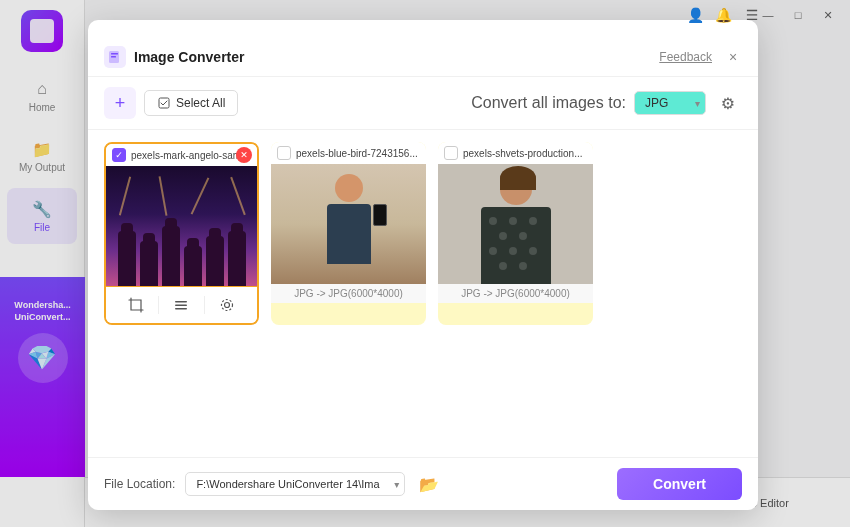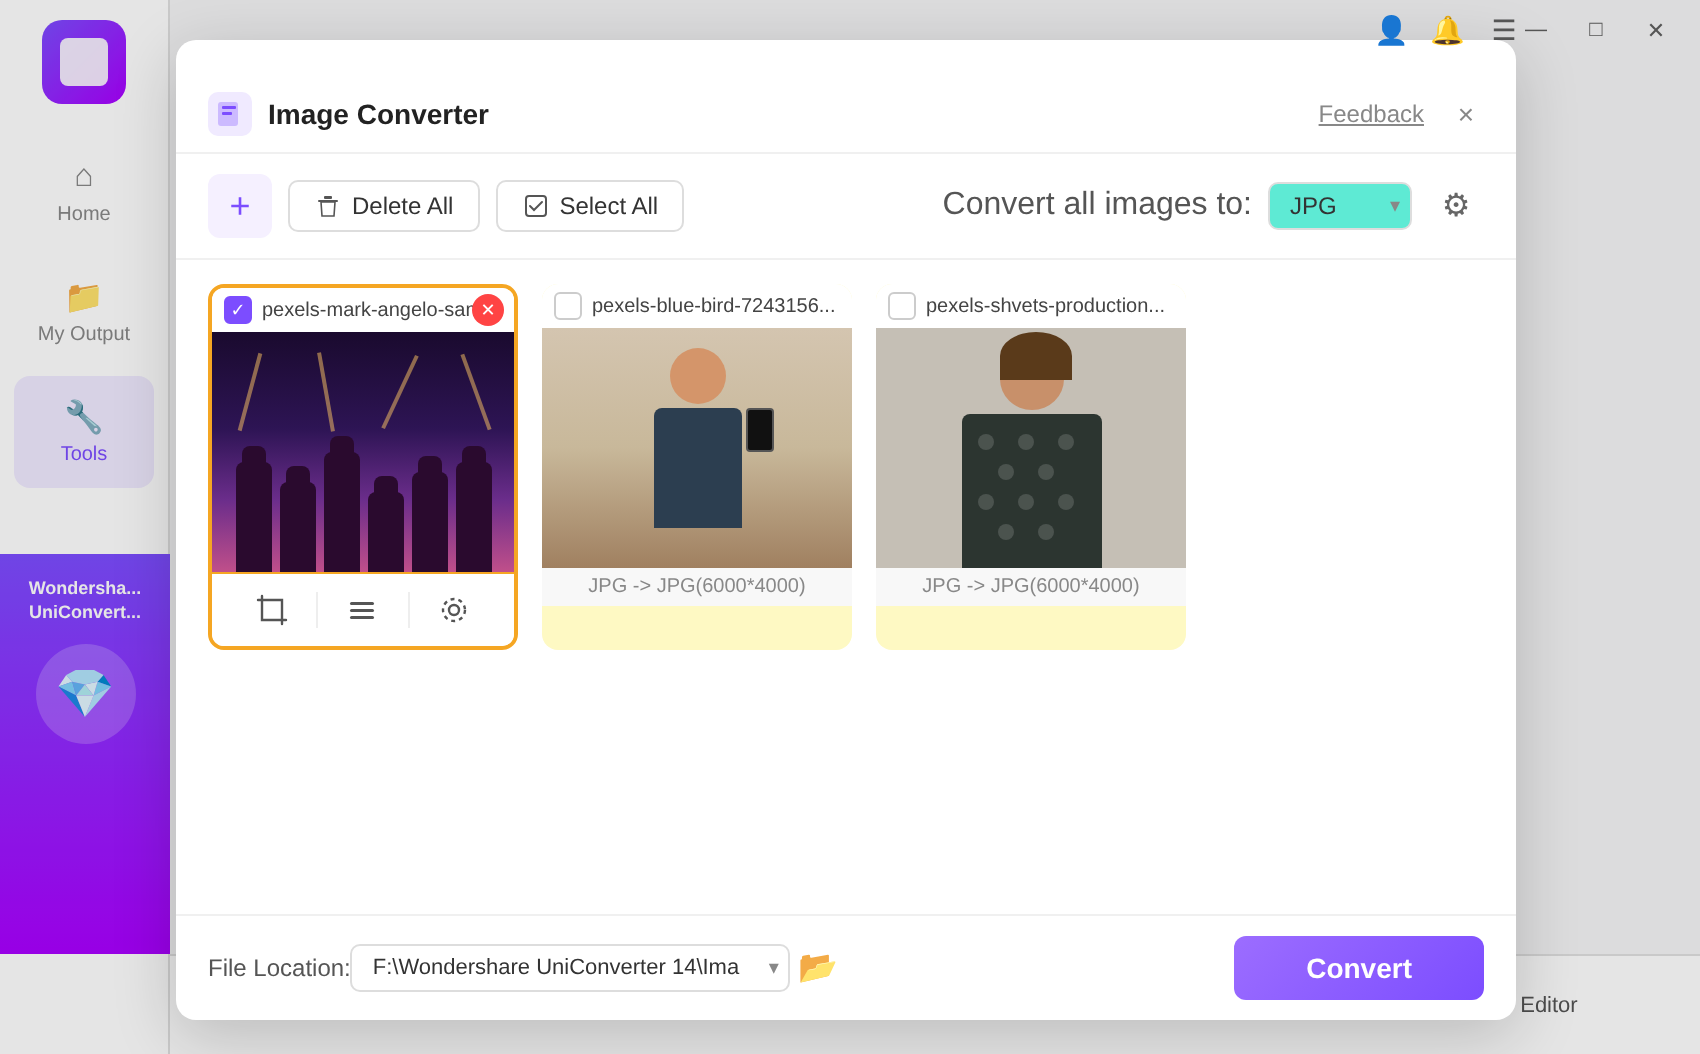--- a/index.html
+++ b/index.html
@@ -127,21 +127,21 @@
     .promo-banner {
       position: absolute;
       bottom: 50px;
       left: 0;
       width: 85px;
       height: 200px;
       background: linear-gradient(180deg, #7c4dff 0%, #aa00ff 100%);
       display: flex;
       flex-direction: column;
       align-items: center;
-      padding: 12px 8px;
+      padding: 23px 8px;
     }
 
     .promo-text {
       color: white;
       font-size: 9px;
       font-weight: bold;
       text-align: center;
       line-height: 1.3;
     }
 
@@ -622,20 +622,21 @@
       padding: 4px 6px;
       background: #f8f8f8;
     }
 
     
     .modal-footer {
       display: flex;
       align-items: center;
       padding: 10px 16px;
       border-top: 1px solid #f0f0f0;
+      gap: 10px;
       flex-shrink: 0;
     }
 
     .file-location-label {
       font-size: 12px;
       color: #555;
       flex-shrink: 0;
     }
 
     .file-location-select-wrapper {
@@ -754,21 +755,21 @@
   <div class="sidebar-item">
     <div class="sidebar-icon">⌂</div>
     <div class="sidebar-label">Home</div>
   </div>
   <div class="sidebar-item">
     <div class="sidebar-icon">📁</div>
     <div class="sidebar-label">My Output</div>
   </div>
   <div class="sidebar-item active">
     <div class="sidebar-icon">🔧</div>
-    <div class="sidebar-label">Tools</div>
+    <div class="sidebar-label">File</div>
   </div>
 </div>
 
 <div class="promo-banner">
   <div class="promo-text">Wondersha...</div>
   <div class="promo-text">UniConvert...</div>
   <div class="promo-icon">💎</div>
 </div>
 
 <div class="main-content">
@@ -821,30 +822,20 @@
         <div class="close-btn">×</div>
       </div>
     </div>
 
     <div class="modal-toolbar">
 
       <button class="add-btn">
         <span class="add-btn-icon">+</span>
       </button>
 
-      <button class="toolbar-btn">
-        <div class="toolbar-btn-icon">
-          <svg width="12" height="12" viewBox="0 0 12 12" fill="none">
-            <rect x="1" y="3" width="10" height="1" rx="0.5" fill="#555"></rect>
-            <rect x="4" y="1" width="4" height="1.5" rx="0.5" fill="#555"></rect>
-            <path d="M2.5 4 L3 11 H9 L9.5 4Z" stroke="#555" stroke-width="0.8" fill="none"></path>
-          </svg>
-        </div>
-        <span>Delete All</span>
-      </button>
 
       <button class="toolbar-btn">
         <div class="toolbar-btn-icon">
           <svg width="12" height="12" viewBox="0 0 12 12" fill="none">
             <rect x="1" y="1" width="10" height="10" rx="1.5" stroke="#555" stroke-width="1" fill="none"></rect>
             <path d="M3 6 L5 8 L9 4" stroke="#555" stroke-width="1" stroke-linecap="round"></path>
           </svg>
         </div>
         <span>Select All</span>
       </button>

